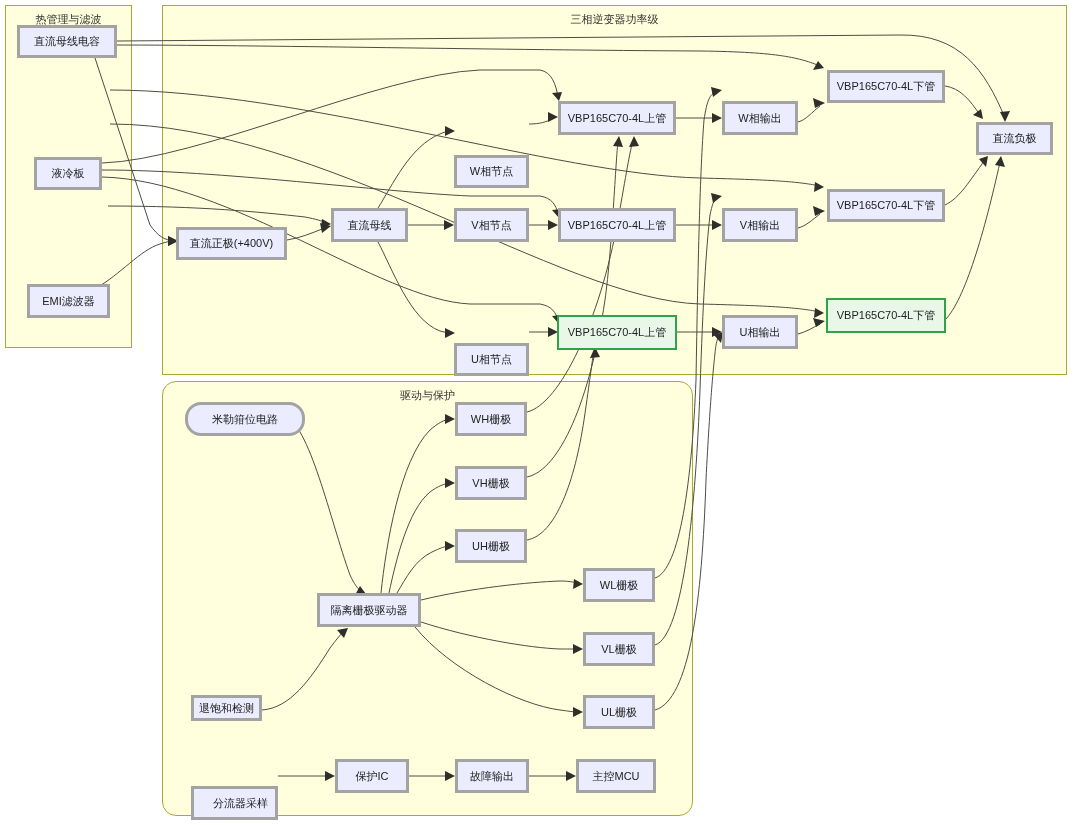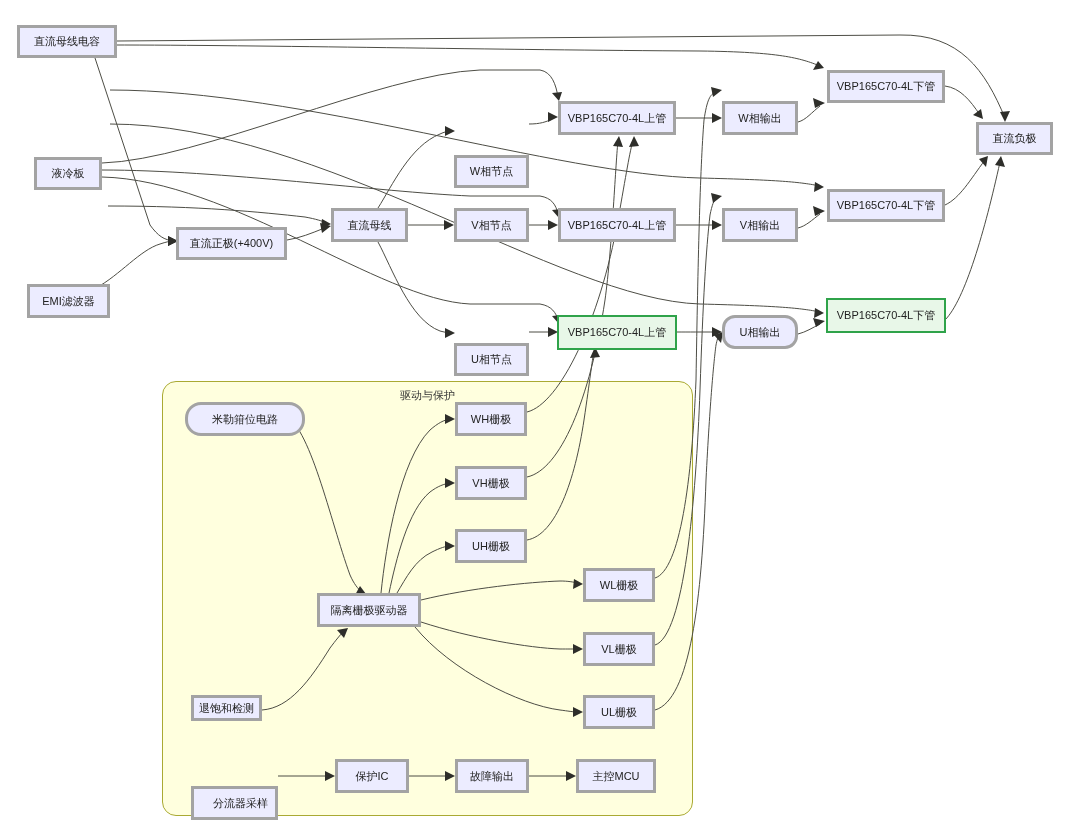--- a/index.html
+++ b/index.html
@@ -16,21 +16,27 @@
   .node.hl{background:#e8f7e8;border:2px solid #2fa34a;}
   svg.edges{position:absolute;left:0;top:0;width:1080px;height:825px;pointer-events:none;}
   svg.edges path{fill:none;stroke:#4d4d45;stroke-width:1;}
   svg.edges polygon{fill:#2e2e2a;stroke:none;}
 </style>
 </head>
 <body>
 
 <div id="canvas">
 
-
+  <div class="panel" style="left:5px;top:5px;width:127px;height:343px;">
+    <div class="panel-title">热管理与滤波</div>
+  </div>
+
+  <div class="panel" style="left:162px;top:5px;width:905px;height:370px;">
+    <div class="panel-title">三相逆变器功率级</div>
+  </div>
 
   <div class="panel" style="left:162px;top:381px;width:531px;height:435px;border-radius:14px;">
     <div class="panel-title">驱动与保护</div>
   </div>
 
   <svg class="edges" viewBox="0 0 1080 825">
 
     <path d="M117,41 L 900,35 C 960,34 985,70 1005,118"></path>
     <polygon points="1005,122 1000,112 1010,111"></polygon>
 
@@ -181,21 +187,21 @@
   <div class="node hl" style="left:557px;top:315px;width:120px;height:35px;">
       <span>VBP165C70-4L上管</span>
     </div>
 
   <div class="node" style="left:722px;top:101px;width:76px;height:34px;">
       <span>W相输出</span>
     </div>
   <div class="node" style="left:722px;top:208px;width:76px;height:34px;">
       <span>V相输出</span>
     </div>
-  <div class="node" style="left:722px;top:315px;width:76px;height:34px;border-radius:13px;">
+  <div class="node" style="left:722px;top:315px;width:76px;height:34px;">
       <span>U相输出</span>
     </div>
 
   <div class="node" style="left:827px;top:70px;width:118px;height:33px;">
       <span>VBP165C70-4L下管</span>
     </div>
   <div class="node" style="left:827px;top:189px;width:118px;height:33px;">
       <span>VBP165C70-4L下管</span>
     </div>
   <div class="node hl" style="left:826px;top:298px;width:120px;height:35px;">

